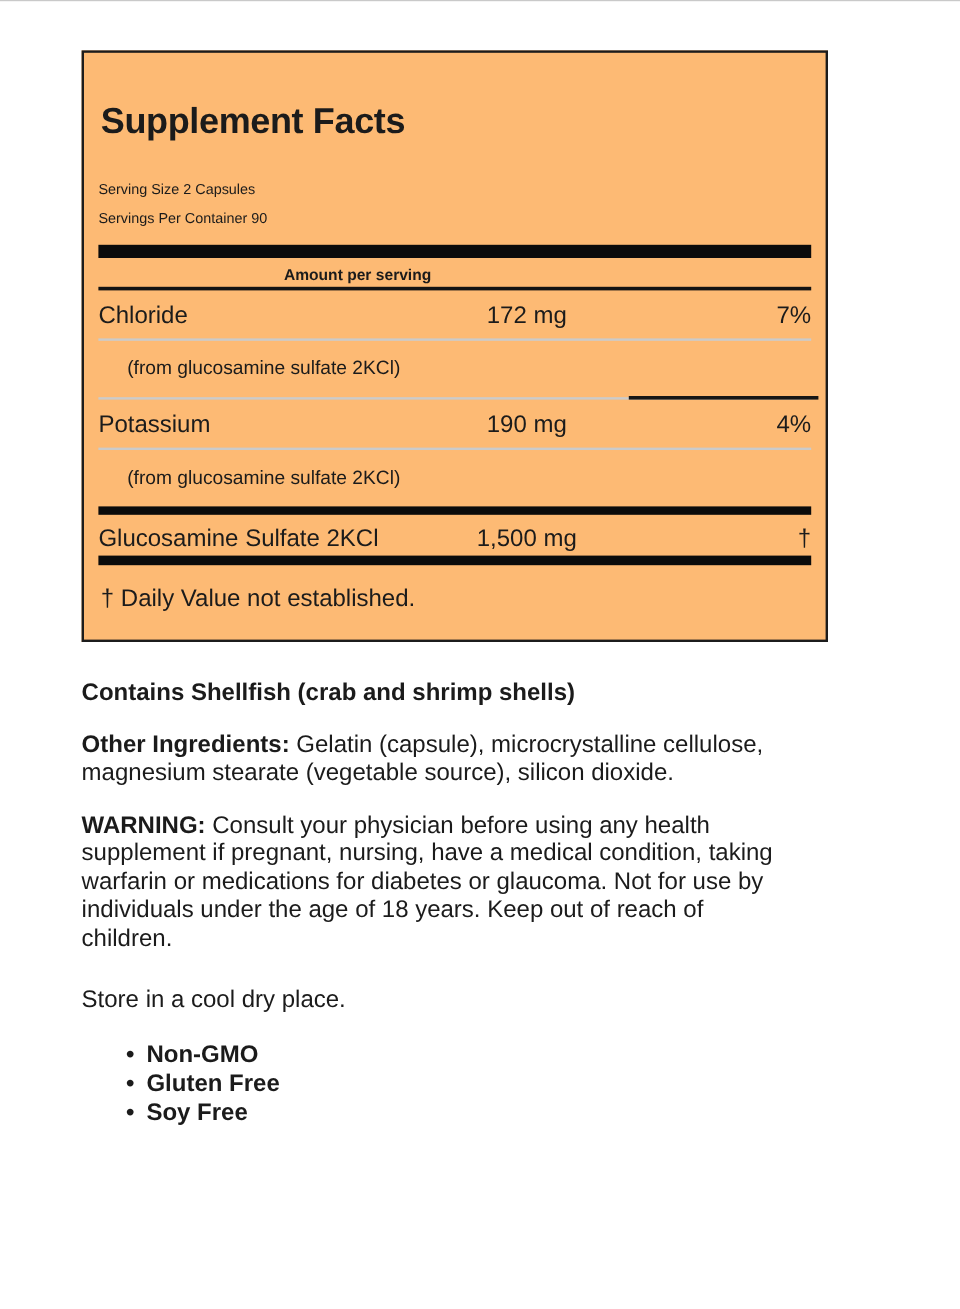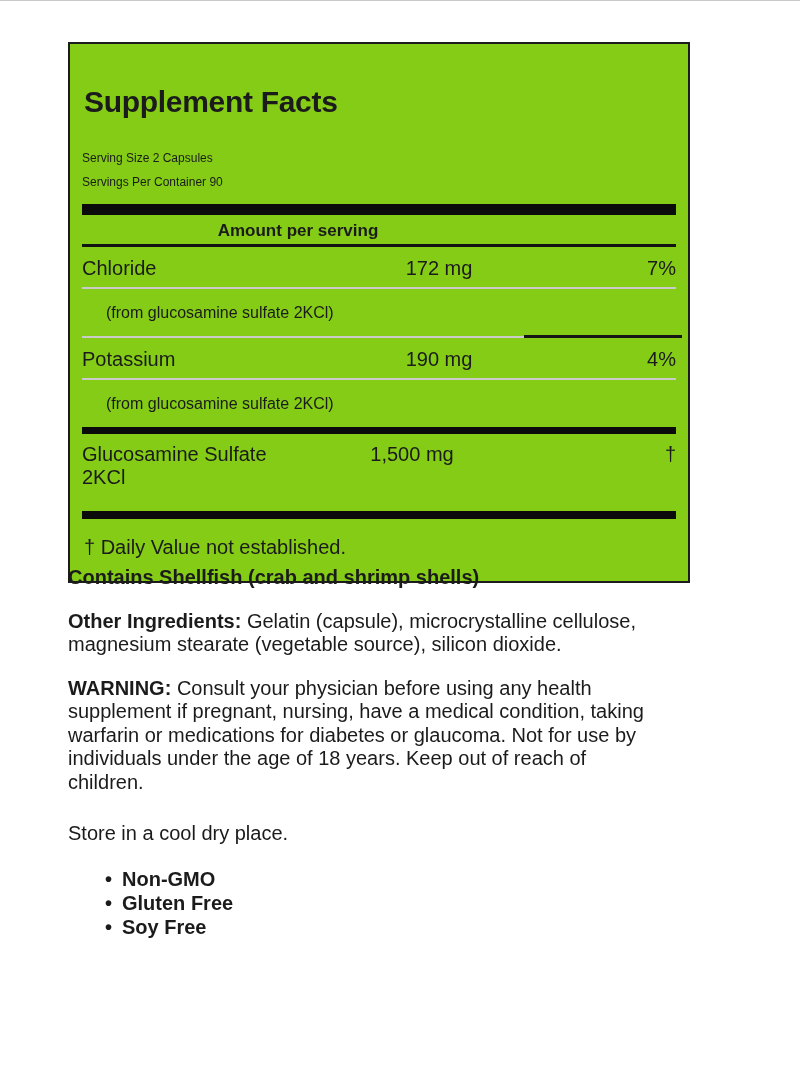--- a/index.html
+++ b/index.html
@@ -7,42 +7,42 @@
     width:800px; height:1091px; position:relative;
     background:#ffffff; color:#1b1b1b;
     font-family:"Liberation Sans", sans-serif;
     overflow:hidden;
   }
   .top-line { position:absolute; top:0; left:0; width:800px; height:1px; background:#c9c9c9; }
 
   
   .panel {
     box-sizing:border-box; position:absolute; left:68px; top:42px; width:622px;
-    border:2px solid #1c1c1c; padding:0 12px; background:#84cc16;
+    border:2px solid #1c1c1c; padding:0 12px; background:#fdba74;
   }
   .title { font-size:30px; font-weight:bold; margin:42px 0 0 2px; line-height:32px; letter-spacing:-0.3px; }
   .serving-block { margin-top:28px; font-size:12px; line-height:24px; }
   .bar { background:#0b0b0b; }
   .bar-top { height:11px; margin-top:10px; }
   .bar-mid { height:7px; }
   .bar-bottom { height:8px; }
 
   .hdr-row {
     display:grid; grid-template-columns:1fr 162px;
-    font-size:17px; font-weight:bold;
+    font-size:13px; font-weight:bold;
     padding:6px 0 3px; border-bottom:3px solid #131313;
   }
   .hdr-amount { text-align:center; }
   .hdr-dv { text-align:right; }
 
   .row { display:grid; grid-template-columns:1fr 150px 162px; font-size:20px; line-height:23px; }
   .row .amt { text-align:center; }
   .row .dv { text-align:right; }
   .row-main { padding:10px 0 7px; }
-  .row-tight { padding:9px 0 22px;gap:27px; }
+  .row-tight { padding:9px 0 2px; }
   .row-note { font-size:16px; line-height:23px; padding:12px 0 12px 24px; }
 
   .rule { border-bottom:2px solid #cbcbcb; position:relative; }
   .rule .seg { position:absolute; right:-6px; bottom:-2px; width:158px; height:3px; background:#161616; }
 
   .footnote { font-size:20px; line-height:23px; padding:17px 0 22px 2px; }
 
   
   .content { position:absolute; left:68px; top:566px; width:665px; font-size:20px; line-height:23.5px; }
   .para { margin:0 0 20px 0; }

